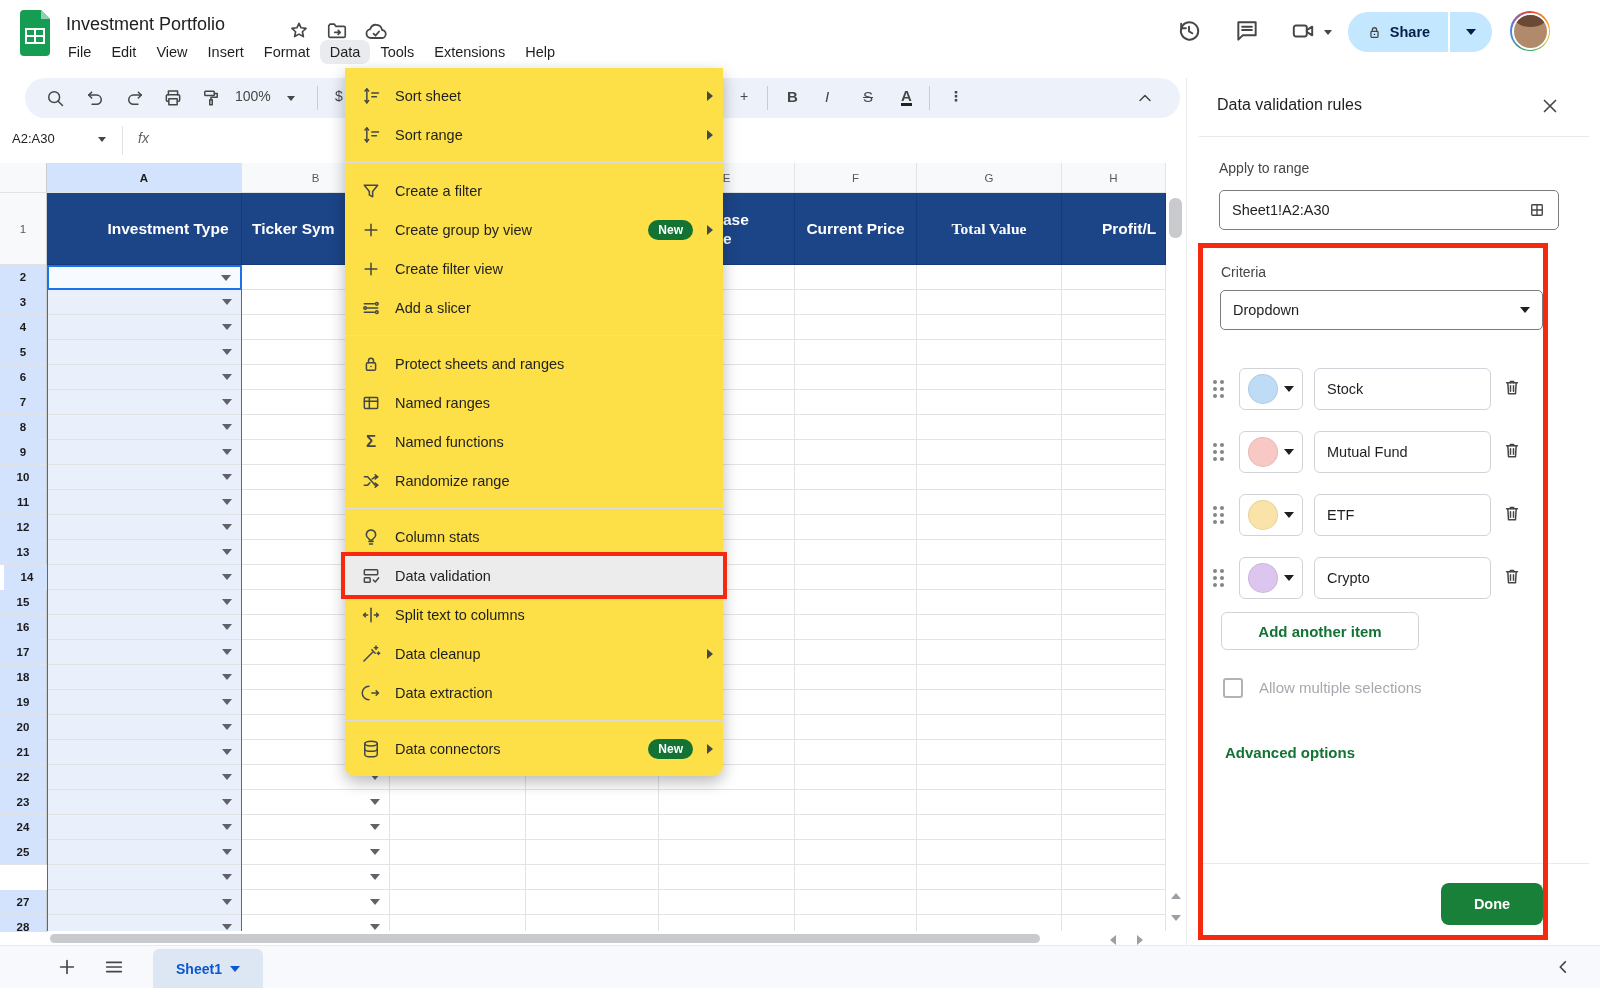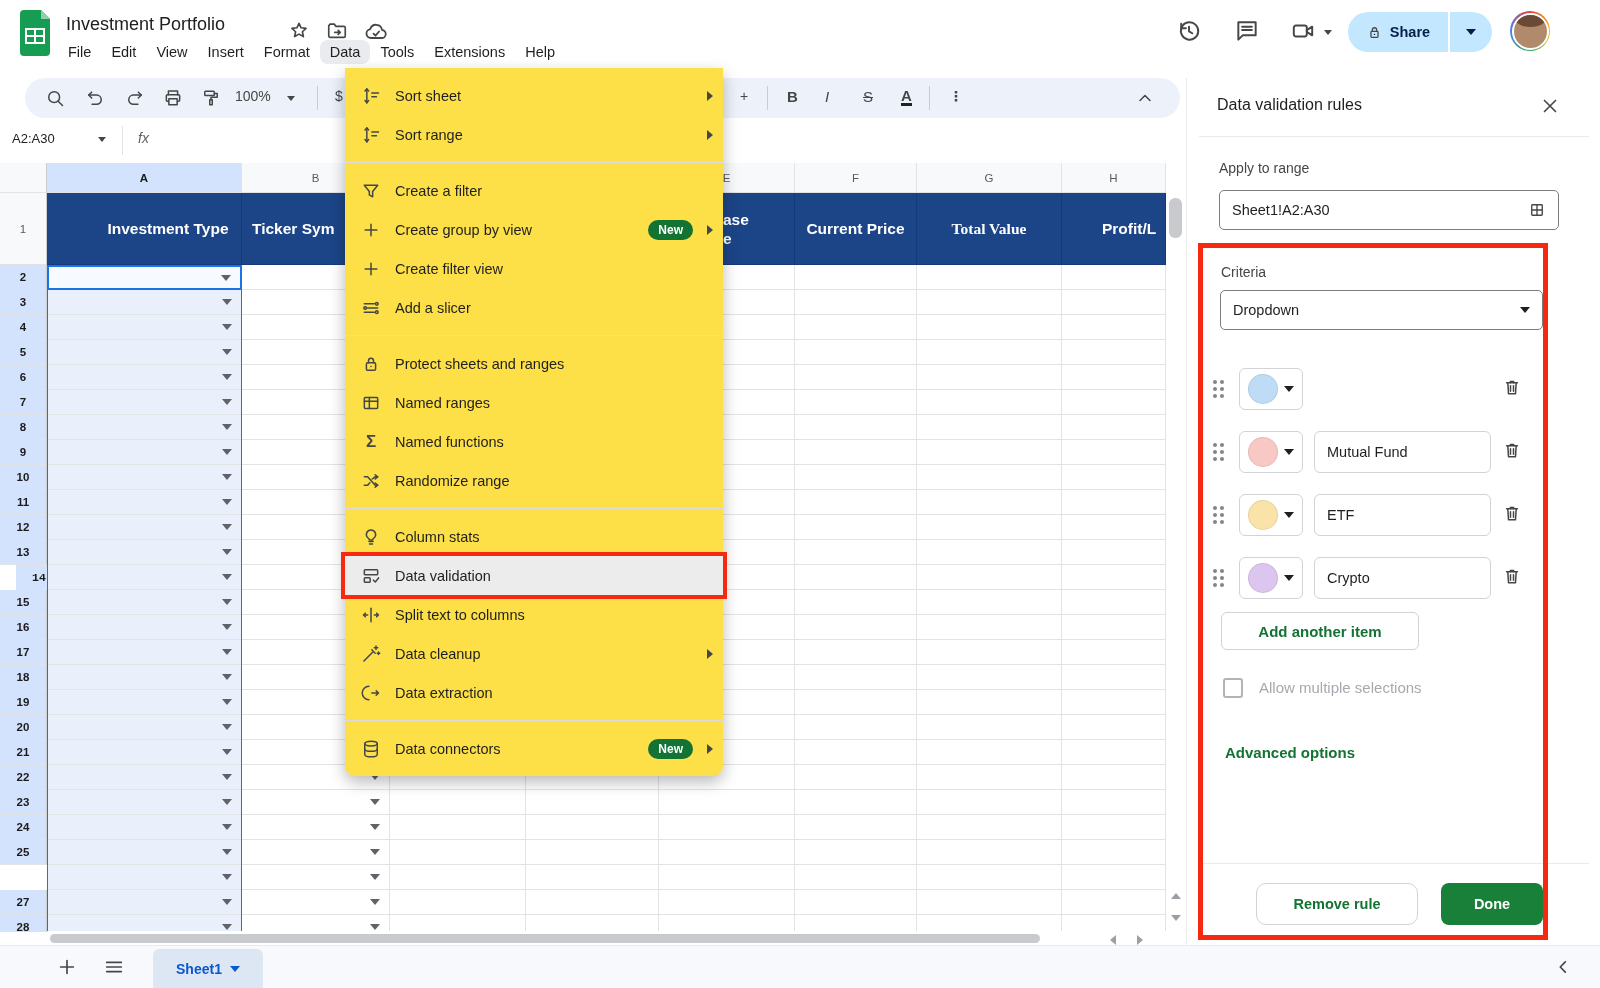--- a/index.html
+++ b/index.html
@@ -392,21 +392,21 @@
       <div class="gcell asel" style="left: 47px; top: 377px; width: 195px; height: 25px;">
         <span class="cell-arrow"></span>
       </div>
       <div class="gcell" style="left: 242px; top: 377px; width: 148px; height: 25px;"></div>
       <div class="gcell" style="left: 390px; top: 377px; width: 136px; height: 25px;"></div>
       <div class="gcell" style="left: 526px; top: 377px; width: 133px; height: 25px;"></div>
       <div class="gcell" style="left: 659px; top: 377px; width: 136px; height: 25px;"></div>
       <div class="gcell" style="left: 795px; top: 377px; width: 122px; height: 25px;"></div>
       <div class="gcell" style="left: 917px; top: 377px; width: 145px; height: 25px;"></div>
       <div class="gcell" style="left: 1062px; top: 377px; width: 104px; height: 25px;"></div>
-      <div class="gcell rhead sel" style="left: 16px; top: 402px; width: 47px; height: 25px; font-family: Liberation Mono, monospace;">14</div>
+      <div class="gcell rhead sel" style="left: 4px; top: 402px; width: 47px; height: 25px;">14</div>
       <div class="gcell asel" style="left: 47px; top: 402px; width: 195px; height: 25px;">
         <span class="cell-arrow"></span>
       </div>
       <div class="gcell" style="left: 242px; top: 402px; width: 148px; height: 25px;"></div>
       <div class="gcell" style="left: 390px; top: 402px; width: 136px; height: 25px;"></div>
       <div class="gcell" style="left: 526px; top: 402px; width: 133px; height: 25px;"></div>
       <div class="gcell" style="left: 659px; top: 402px; width: 136px; height: 25px;"></div>
       <div class="gcell" style="left: 795px; top: 402px; width: 122px; height: 25px;"></div>
       <div class="gcell" style="left: 917px; top: 402px; width: 145px; height: 25px;"></div>
       <div class="gcell" style="left: 1062px; top: 402px; width: 104px; height: 25px;"></div>
@@ -807,20 +807,23 @@
             <i></i>
             <i></i>
             <i></i>
             <i></i>
             <i></i>
           </div>
           <div class="chipbox p-abs" style="left:52px;top:0;width:64px;height:42px">
             <span class="chip" style="background:#bedcf5"></span>
             <span class="mini-caret"></span>
           </div>
+          <div class="item-input p-abs" style="left:127px;top:0;width:177px;height:42px">
+            <span>Stock</span>
+          </div>
           <div class="p-abs" style="left:315px;top:9px">
             <svg viewBox="0 0 24 24" class="ic" width="20" height="20">
               <path d="M5.5 7h13"></path>
               <path d="M10 7V5.5h4V7"></path>
               <path d="M7 7l.8 13h8.4L17 7"></path>
               <path d="M10.2 10.5v6.5"></path>
               <path d="M13.8 10.5v6.5"></path>
             </svg>
           </div>
         </div>
@@ -905,21 +908,20 @@
       </div>
 
     <div id="add-item-btn" class="p-abs green-txt" style="left:34px;top:534px;width:198px;height:38px">Add another item</div>
 
     <div id="allow-check" class="p-abs" style="left:36px;top:600px"></div>
     <div id="allow-label" class="p-abs" style="left:72px;top:601px">Allow multiple selections</div>
 
     <div class="p-abs green-txt" style="left:38px;top:666px">Advanced options</div>
 
     <div class="p-abs p-divider" style="left:12px;top:785px;width:390px"></div>
-    <div id="remove-btn" class="p-abs" style="left:69px;top:805px;width:162px;height:42px">Remove rule</div>
     <div id="done-btn" class="p-abs" style="left:254px;top:805px;width:102px;height:42px">Done</div>
   </div>
 
   <div class="red-frame" style="left:1198px;top:243px;width:350px;height:697px"></div>
 
   <div id="bottombar" class="abs">
     <div class="abs" style="left:56px;top:10px">
       <svg viewBox="0 0 24 24" class="ic" width="22" height="22">
           <path d="M12 5v14M5 12h14"></path>
         </svg>

